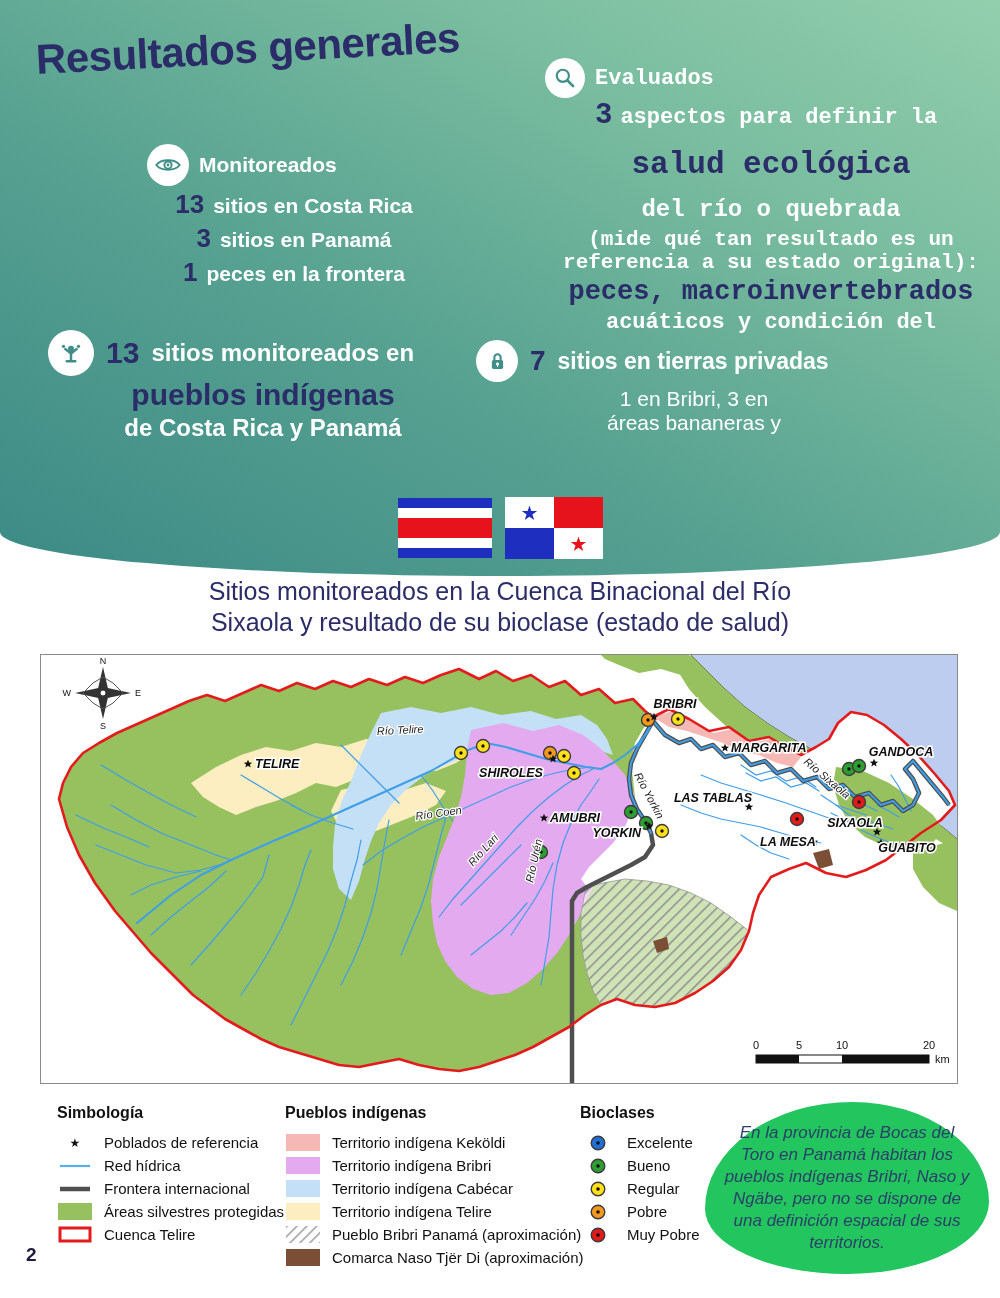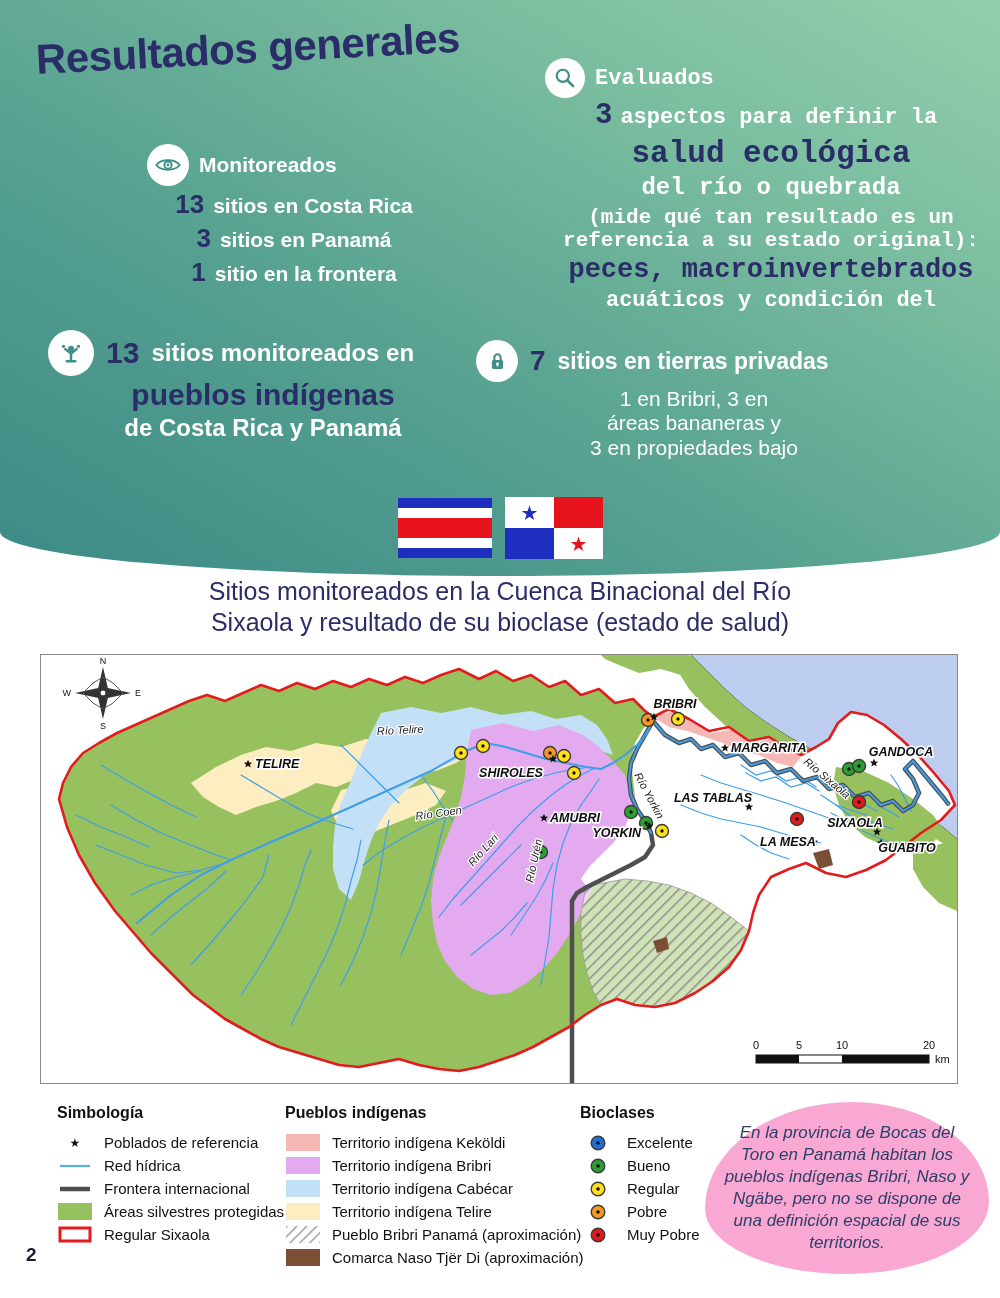--- a/index.html
+++ b/index.html
@@ -34,22 +34,22 @@
   .mrow .num{font-size:26px;}
   .mrow .wt{font-size:21px;}
 
   .stat-evaluados{left:545px;top:58px;width:452px;font-family:Liberation Mono, monospace;}
   .stat-evaluados .icon-circle{width:40px;height:40px;}
   .stat-evaluados .stat-heading{font-size:22px;}
   .ev-line2{margin:1px 0 0 50px;display:flex;align-items:baseline;gap:8px;}
   .ev-line2 .num{font-size:29px;}
   .ev-line2 .wt{font-size:22px;}
   .ev-center{text-align:center;width:100%;}
-  .ev-em1{font-size:31px;margin-top:4px;}
-  .ev-l2{font-size:24px;margin-top:3px;}
+  .ev-em1{font-size:31px;margin-top:15px;}
+  .ev-l2{font-size:24px;margin-top:14px;}
   .ev-l3,.ev-l4{font-size:21px;line-height:1.1;}
   .ev-l3{margin-top:5px;}
   .ev-em2{font-size:27px;margin-top:3px;}
   .ev-l5{font-size:22px;margin-top:3px;}
   .ev-em3{font-size:29px;margin-top:3px;}
 
   .stat-pueblos{left:48px;top:330px;width:430px;text-align:center;}
   .stat-pueblos .head-row{justify-content:flex-start;gap:12px;}
   .stat-pueblos .icon-circle{width:46px;height:46px;}
   .stat-pueblos .num{font-size:30px;}
@@ -86,21 +86,21 @@
   .li{display:flex;align-items:center;gap:11px;height:23px;}
   .li .sym{width:36px;display:flex;justify-content:center;align-items:center;flex:0 0 auto;}
   .li .lbl{font-size:15px;white-space:nowrap;}
   .legend-simbologia{left:57px;top:1104px;}
   .legend-pueblos{left:285px;top:1104px;}
   .legend-bioclases{left:580px;top:1104px;}
   .star-sym{font-size:12px;color:#111;}
 
   .note-blob{
     position:absolute;left:705px;top:1102px;width:284px;height:172px;
-    background:#f9a8d4;border-radius:52% 48% 50% 50% / 62% 58% 42% 38%;
+    background:#22c55e;border-radius:52% 48% 50% 50% / 62% 58% 42% 38%;
     display:flex;align-items:center;justify-content:center;
   }
   .note-text{
     width:246px;text-align:center;font-style:italic;font-size:17px;
     color:#2c4169;line-height:1.3;
   }
   .page-number{position:absolute;left:26px;top:1244px;font-size:19px;font-weight:bold;color:#1c1c38;}
 
   .town-lbl{font-size:12.5px;font-weight:bold;font-style:italic;fill:#0d0d0d;
     paint-order:stroke;stroke:#ffffff;stroke-width:3px;}
@@ -131,21 +131,21 @@
       <div class="mrow">
         <span class="num">13</span>
         <span class="wt">sitios en Costa Rica</span>
       </div>
       <div class="mrow">
         <span class="num">3</span>
         <span class="wt">sitios en Panamá</span>
       </div>
       <div class="mrow">
         <span class="num">1</span>
-        <span class="wt">sitio en la frontera</span>
+        <span class="wt">peces en la frontera</span>
       </div>
     </div>
 
     <div class="stat stat-evaluados">
       <div class="head-row">
         <div class="icon-circle">
           <svg width="26" height="26" viewBox="0 0 24 24">
             <circle cx="10" cy="10" r="5.6" fill="none" stroke="#3f8e88" stroke-width="2"></circle>
             <line x1="14.3" y1="14.3" x2="19.5" y2="19.5" stroke="#3f8e88" stroke-width="2.4" stroke-linecap="round"></line>
           </svg>
@@ -194,21 +194,20 @@
             <circle cx="12" cy="14.4" r="1.4" fill="#ffffff"></circle>
             <rect x="11.4" y="14.8" width="1.2" height="2.2" fill="#ffffff"></rect>
           </svg>
         </div>
         <span class="num">7</span>
         <span class="wt" style="font-size:23px;">sitios en tierras privadas</span>
       </div>
       <div class="pr-lines">
         <div class="pr-line">1 en Bribri, 3 en</div>
         <div class="pr-line">áreas bananeras y</div>
-        <div class="pr-line">3 en propiedades bajo</div>
       </div>
     </div>
   </div>
 
   <div class="flags">
     <div class="flag-cr">
       <div class="s" style="top:0;height:10px;background:#1e2ebe;"></div>
       <div class="s" style="top:10px;height:10px;background:#ffffff;"></div>
       <div class="s" style="top:20px;height:20px;background:#e6131c;"></div>
       <div class="s" style="top:40px;height:10px;background:#ffffff;"></div>
@@ -443,21 +442,21 @@
           </svg>
         </span>
       <span class="lbl">Áreas silvestres protegidas</span>
     </div>
     <div class="li">
       <span class="sym">
           <svg width="34" height="17">
             <rect x="2" y="2" width="30" height="13" fill="#ffffff" stroke-width="3" stroke="#e31b1c"></rect>
           </svg>
         </span>
-      <span class="lbl">Regular Sixaola</span>
+      <span class="lbl">Cuenca Telire</span>
     </div>
   </div>
 
   <div class="legend legend-pueblos">
     <div class="ltitle">Pueblos indígenas</div>
     <div class="li">
       <span class="sym">
           <svg width="34" height="17">
             <rect width="34" height="17" fill="#f6b8b4"></rect>
           </svg>

